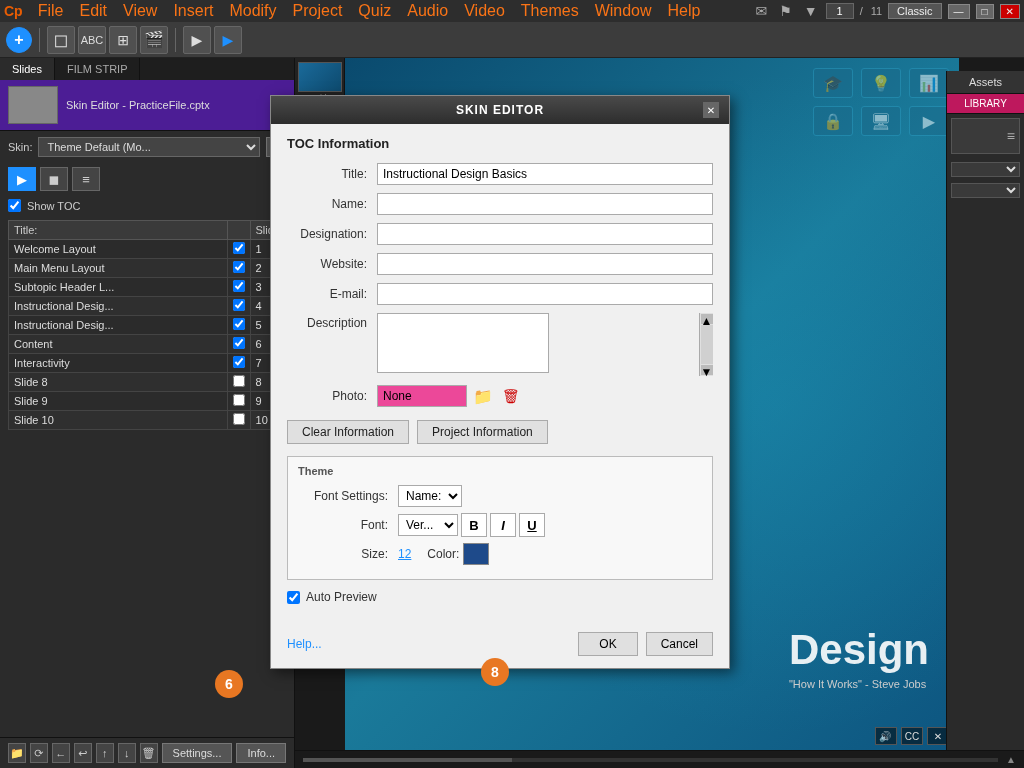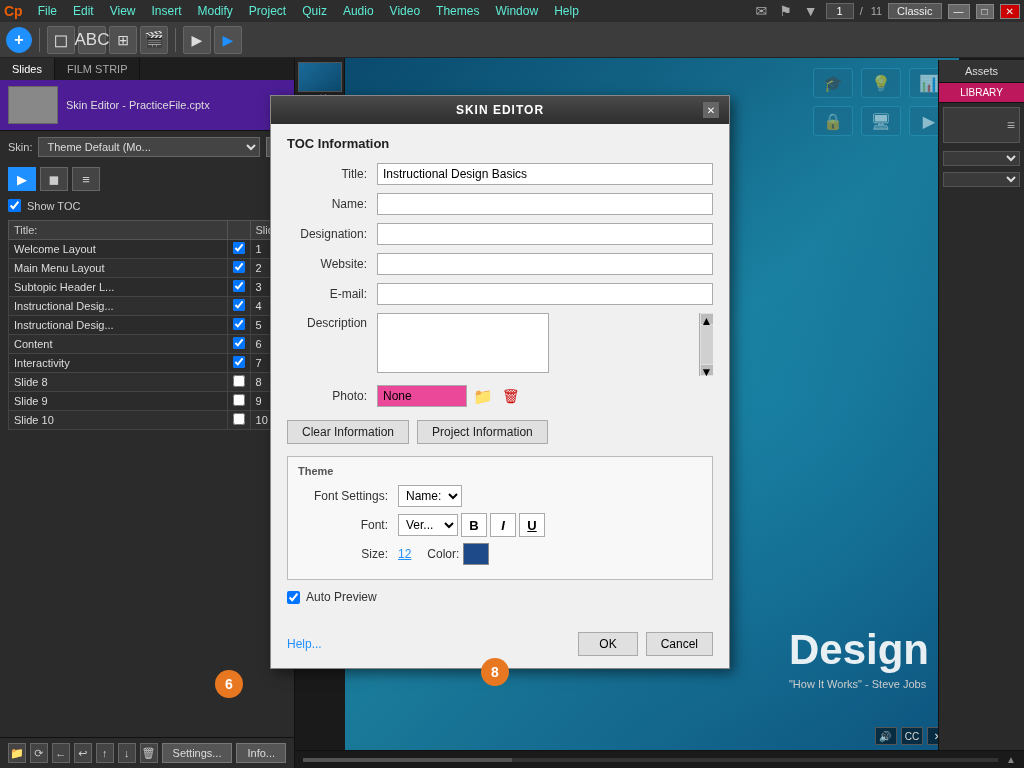--- a/index.html
+++ b/index.html
@@ -4,21 +4,21 @@
   <style>
     * { box-sizing: border-box; margin: 0; padding: 0; }
     body { width: 1024px; height: 768px; overflow: hidden; font-family: 'Segoe UI', Arial, sans-serif; font-size: 12px; background: #1a1a2e; }
 
     
     .menu-bar {
       display: flex; align-items: center; background: #2d2d2d; height: 22px;
       color: #ddd; padding: 0 4px; gap: 2px;
     }
     .menu-bar .logo { color: #e85d04; font-weight: bold; font-size: 14px; margin-right: 6px; }
-    .menu-item { padding: 2px 7px; font-size: 12px; cursor: pointer; color: #5eead4; }
+    .menu-item { padding: 2px 7px; font-size: 16px; cursor: pointer; color: #f97316; }
     .menu-bar .right-controls { margin-left: auto; display: flex; align-items: center; gap: 4px; }
     .nav-box { background: #444; border: 1px solid #666; color: #fff; padding: 1px 4px; font-size: 11px; }
     .classic-btn { background: #555; border: 1px solid #777; color: #eee; padding: 1px 8px; font-size: 11px; cursor: pointer; }
     .win-btn { background: #666; border: 1px solid #888; color: #eee; padding: 1px 5px; font-size: 10px; cursor: pointer; margin-left: 2px; }
 
     
     .toolbar { background: #3c3c3c; height: 36px; display: flex; align-items: center; padding: 0 6px; border-bottom: 1px solid #222; gap: 3px; }
     .tb-btn { width: 28px; height: 28px; background: #505050; border: 1px solid #666; border-radius: 2px; cursor: pointer; display: flex; align-items: center; justify-content: center; color: #ddd; font-size: 14px; }
     .tb-btn.blue { background: #1e90ff; border-color: #1e90ff; color: white; border-radius: 50%; width: 26px; height: 26px; font-size: 16px; font-weight: bold; }
     .tb-sep { width: 1px; height: 24px; background: #666; margin: 0 4px; }
@@ -119,21 +119,21 @@
     .color-swatch { width: 26px; height: 22px; background: #1e4a8a; border: 1px solid #888; cursor: pointer; margin-left: 4px; }
 
     .auto-preview-row { display: flex; align-items: center; gap: 6px; font-size: 12px; color: #333; margin-bottom: 10px; }
 
     .modal-footer { display: flex; align-items: center; padding: 6px 16px 12px; }
     .help-link { color: #1e90ff; font-size: 12px; cursor: pointer; text-decoration: none; margin-right: auto; }
     .ok-btn { padding: 4px 20px; background: #e0e0e0; border: 1px solid #aaa; font-size: 12px; cursor: pointer; margin-right: 8px; }
     .cancel-btn { padding: 4px 14px; background: #e0e0e0; border: 1px solid #aaa; font-size: 12px; cursor: pointer; }
 
     
-    .right-assets { position: absolute; right: 0; top: 2px; width: 86px; height: 100%; background: #2a2a2a; border-left: 1px solid #111; z-index: 5; display: flex; flex-direction: column; }
+    .right-assets { position: absolute; right: 0; top: 13px; width: 78px; height: 100%; background: #2a2a2a; border-left: 1px solid #111; z-index: 5; display: flex; flex-direction: column; }
     .ra-title { font-size: 11px; color: #ddd; text-align: center; padding: 5px 2px; background: #333; border-bottom: 1px solid #111; }
     .ra-tab { font-size: 10px; color: #ccc; text-align: center; padding: 4px 2px; cursor: pointer; background: #2a2a2a; border-bottom: 1px solid #111; }
     .ra-tab.active { background: #be185d; color: white; }
     .ra-content { flex: 1; padding: 4px; }
 
     
     .status-bar { height: 18px; background: #1a1a1a; border-top: 1px solid #111; display: flex; align-items: center; padding: 0 8px; }
     .status-text { font-size: 10px; color: #888; }
 
     
@@ -172,21 +172,21 @@
     <button class="win-btn">—</button>
     <button class="win-btn">□</button>
     <button class="win-btn" style="background:#c00;">✕</button>
   </div>
 </div>
 
 <div class="toolbar">
   <div class="tb-btn blue">+</div>
   <div class="tb-sep"></div>
   <div class="tb-btn" style="font-size:18px;">◻</div>
-  <div class="tb-btn" style="font-size:17px;">ABC</div>
+  <div class="tb-btn" style="font-size:11px;">ABC</div>
   <div class="tb-btn">⊞</div>
   <div class="tb-btn" style="font-size:16px;">🎬</div>
   <div class="tb-sep"></div>
   <div class="tb-btn">▶</div>
   <div class="tb-btn" style="color:#1e90ff;">▶</div>
 </div>
 
 <div class="main-layout">
 
   <div class="left-panel">

